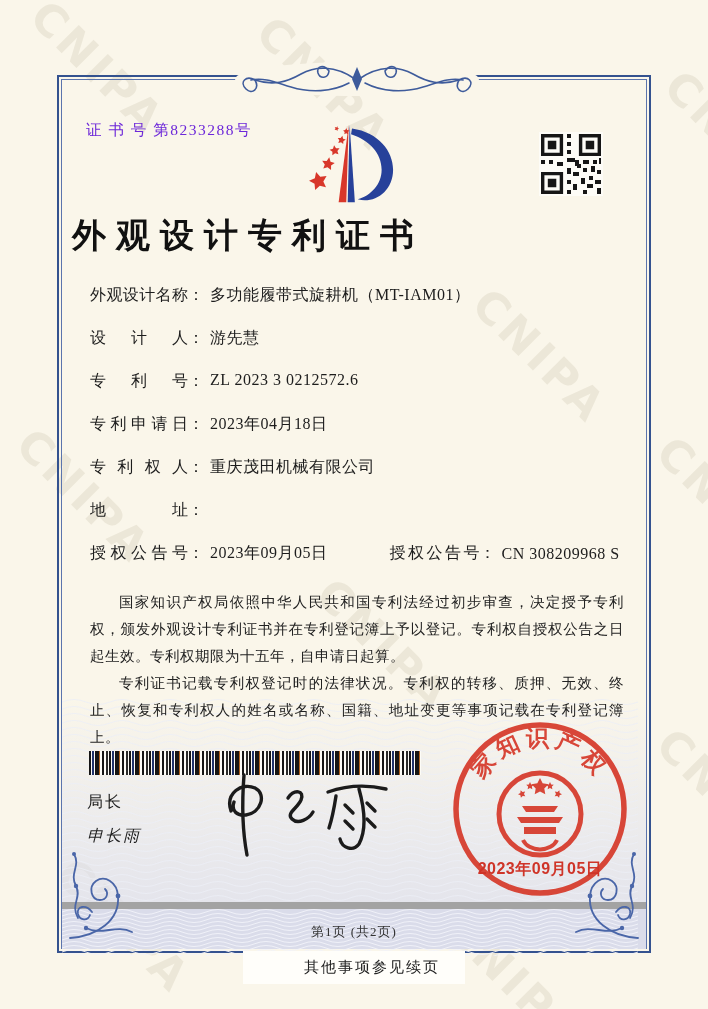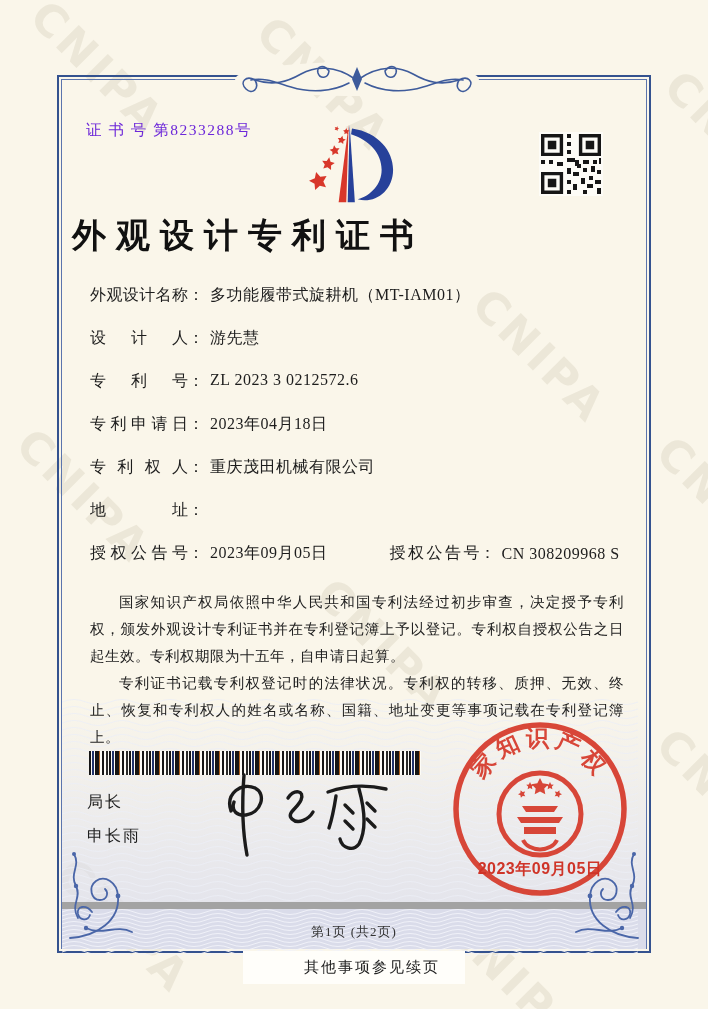--- a/index.html
+++ b/index.html
@@ -76,21 +76,21 @@
   }
   
   .barcode{
     position:absolute; left:27px; top:671px; width:332px; height:24px; z-index:2;
     background:repeating-linear-gradient(90deg,
       #151515 0 2px, #fdfcf7 2px 3px, #20336b 3px 5px, #fdfcf7 5px 6px,
       #151515 6px 10px, #b0621f 10px 11px, #fdfcf7 11px 13px,
       #151515 13px 15px, #fdfcf7 15px 17px, #2a2a2a 17px 19px, #fdfcf7 19px 20px);
   }
   .sig-title{ position:absolute; left:25px; top:712px; font-size:16px; color:#1d1d1d; letter-spacing:2px; z-index:2;}
-  .sig-name{ position:absolute; left:25px; top:746px; font-size:16px; color:#1d1d1d; letter-spacing:2px; z-index:2;}
+  .sig-name{ position:absolute; left:25px; top:746px; font-size:16px; color:#1d1d1d; letter-spacing:2px; z-index:2;font-style:italic;}
   .signature{ position:absolute; left:140px; top:683px; z-index:2; }
   .seal{ position:absolute; left:389px; top:640px; z-index:3; opacity:0.93; }
   .seal-date{
     position:absolute; left:389px; top:779px; width:178px; text-align:center;
     font-size:16px; font-weight:700; color:#cf3428; letter-spacing:0.5px; z-index:4;
     font-family:"Liberation Sans","DejaVu Sans",sans-serif;
   }
   .corner-orn{ position:absolute; bottom:6px; z-index:3; }
   .corner-orn.right{ right:4px; }
   .corner-orn.left{ left:4px; transform:scaleX(-1); }

